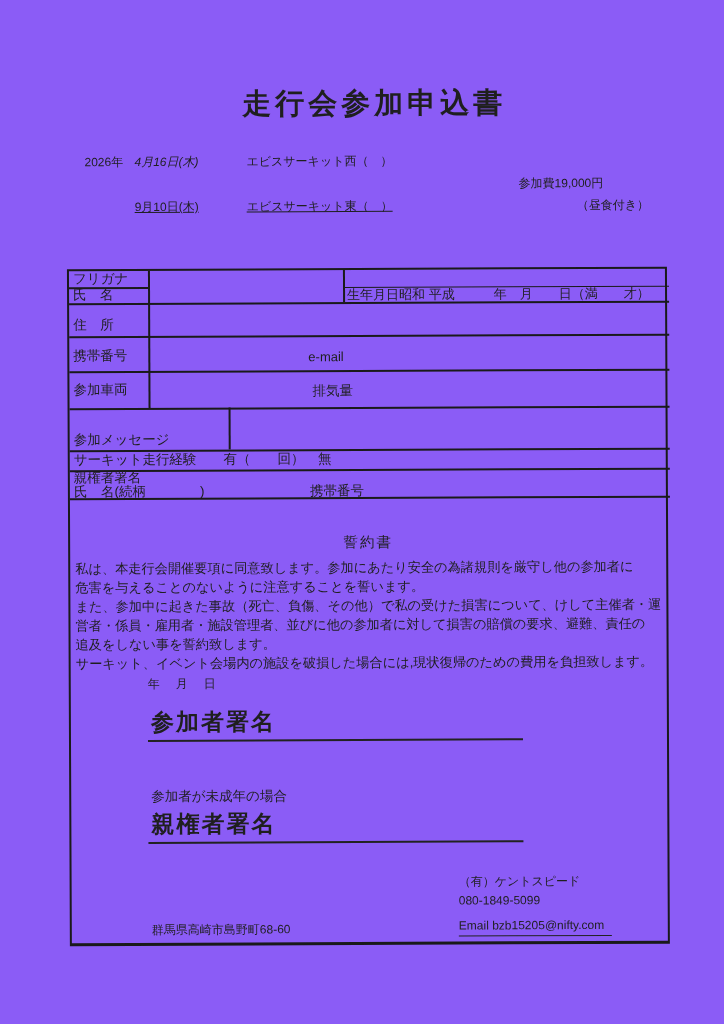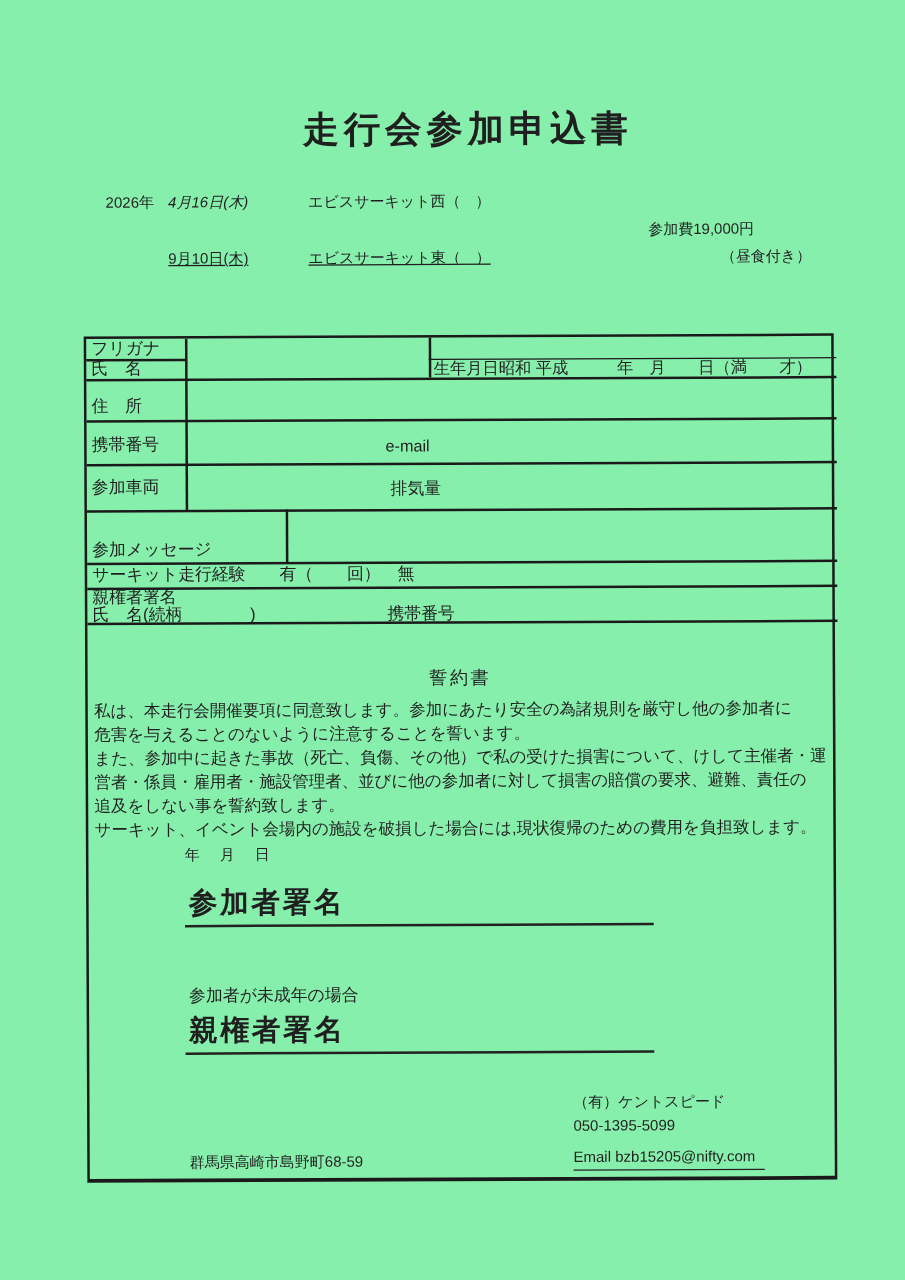--- a/index.html
+++ b/index.html
@@ -1,19 +1,19 @@
 <!DOCTYPE html>
 <html><head>
 <meta charset="utf-8">
 <style>
   html,body{margin:0;padding:0;background:#ffffff;}
   .sheet{
     position:relative;
     width:724px;height:1024px;
-    background:#86efac;
+    background:#8b5cf6;
     overflow:hidden;
     font-family:"Liberation Sans","DejaVu Sans",sans-serif;
     color:#1f1f1f;
   }
   .tilt{position:absolute;inset:0;transform:rotate(-0.25deg);transform-origin:50% 50%;}
   .abs{position:absolute;white-space:nowrap;}
   .t14{font-size:12px;line-height:15px;}
   .title{
     left:0;right:0;top:84px;text-align:center;
     font-size:29px;font-weight:bold;letter-spacing:4px;
@@ -103,20 +103,20 @@
       <span class="signame">参加者署名</span>
     </div>
 
     <div class="abs" style="left:80px;top:517px;font-size:13.5px;">参加者が未成年の場合</div>
 
     <div class="sigline" style="top:545px;">
       <span class="signame">親権者署名</span>
     </div>
 
     <div class="abs t14" style="left:387px;top:605px;">（有）ケントスピード</div>
-    <div class="abs t14" style="left:387px;top:624px;">050-1395-5099</div>
-    <div class="abs t14" style="left:80px;top:652px;">群馬県高崎市島野町68-59</div>
+    <div class="abs t14" style="left:387px;top:624px;">080-1849-5099</div>
+    <div class="abs t14" style="left:80px;top:652px;">群馬県高崎市島野町68-60</div>
     <div class="abs t14 email-link" style="left:387px;top:649px;">Email bzb15205@nifty.com</div>
 
   </div>
 
  </div>
 </div>
 
 </body></html>

